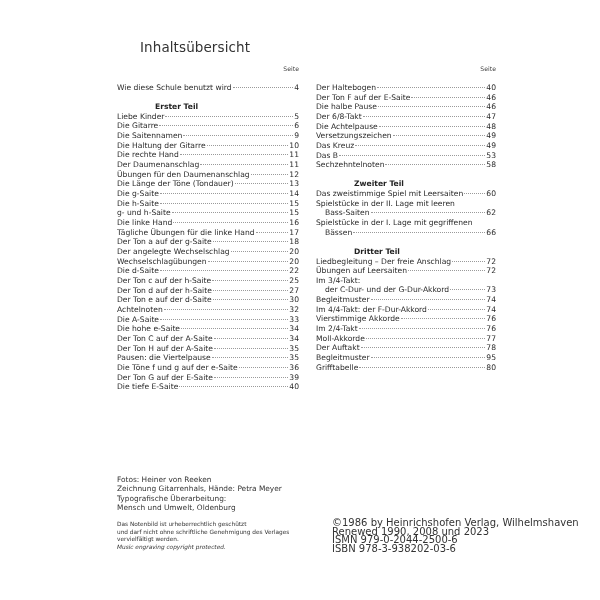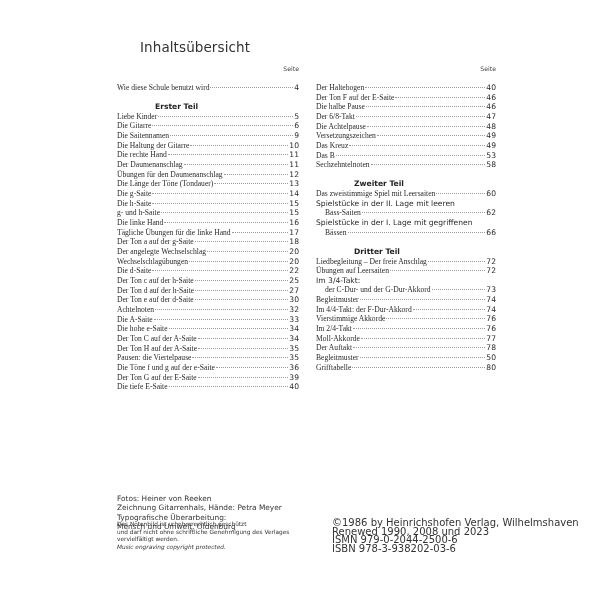--- a/index.html
+++ b/index.html
@@ -7,26 +7,26 @@
          font-family: "DejaVu Sans", sans-serif; color: #2a2a2a; }
   .title { position: absolute; left: 117px; top: 39px; font-size: 13.5px; color: #333; letter-spacing: 0.1px; margin-left: 23px; }
   .col { position: absolute; top: 64px; width: 180px; font-size: 7.6px; line-height: 9.65px; }
   .col.left { left: 117px; width: 182px; }
   .col.right { left: 316px; width: 180px; }
   .seite { text-align: right; font-size: 6.2px; color: #444; height: 10px; }
   .gap-top { height: 9px; }
   .gap { height: 9.5px; }
   .section { font-weight: bold; color: #222; padding-left: 38px; }
   .row { display: flex; align-items: baseline; white-space: nowrap; }
-  .row .lbl { flex: 0 0 auto; font-family: Liberation Serif, serif; }
+  .row .lbl { flex: 0 0 auto; }
   .row .dots { flex: 1 1 auto; border-bottom: 1px dotted #9a9a9a; margin: 0 1px; transform: translateY(-2px); min-width: 4px; }
   .row .pg { flex: 0 0 auto; text-align: right; }
   .row .indent { padding-left: 9px; }
   .line { white-space: nowrap; }
-  .credits { position: absolute; left: 117px; top: 475px; font-size: 7.4px; line-height: 9.4px; color: #333; margin-top: 19px; }
+  .credits { position: absolute; left: 117px; top: 475px; font-size: 7.4px; line-height: 9.4px; color: #333; }
   .legal { position: absolute; left: 117px; top: 521px; font-size: 5.8px; line-height: 7.6px; color: #333; }
   .legal .en { font-style: italic; }
   .copyright { position: absolute; left: 332px; top: 519px; font-size: 10px; line-height: 8.6px; color: #333; }
 </style>
 </head>
 <body>
 
 <div class="title">Inhaltsübersicht</div>
 
 <div class="col left">
@@ -302,21 +302,21 @@
         <span class="pg">77</span>
       </div>
       <div class="row">
         <span class="lbl">Der Auftakt</span>
         <span class="dots"></span>
         <span class="pg">78</span>
       </div>
       <div class="row">
         <span class="lbl">Begleitmuster</span>
         <span class="dots"></span>
-        <span class="pg">50</span>
+        <span class="pg">95</span>
       </div>
       <div class="row">
         <span class="lbl">Grifftabelle</span>
         <span class="dots"></span>
         <span class="pg">80</span>
       </div>
     </div>
 </div>
 
 <div class="credits">

